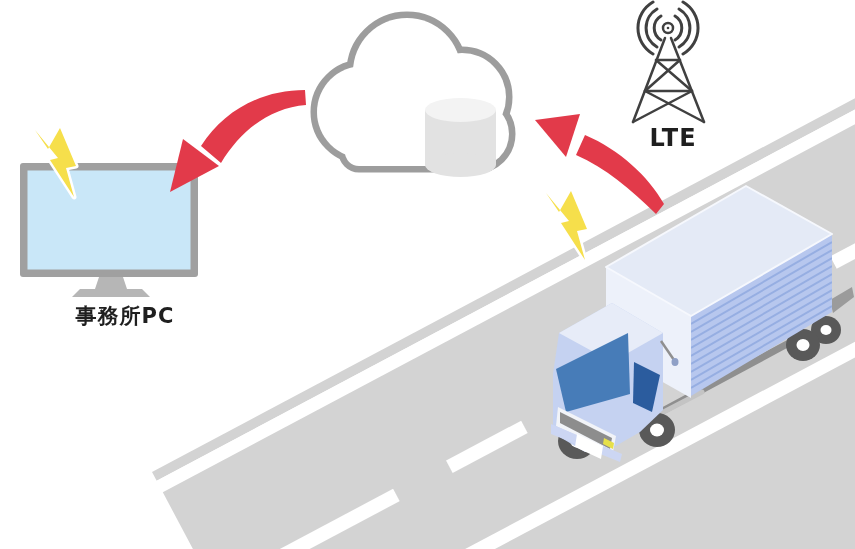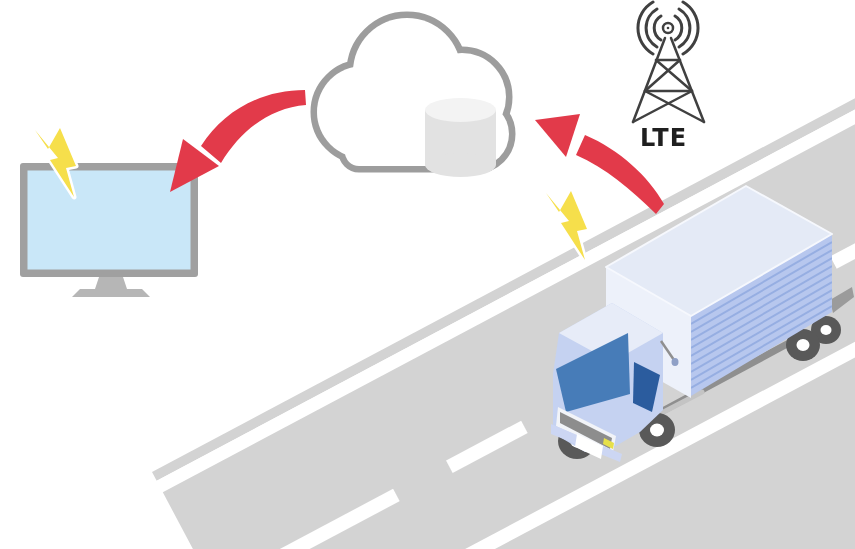--- a/index.html
+++ b/index.html
@@ -18,21 +18,21 @@
   .road-centerline{
     position:absolute;left:0;right:0;top:105px;height:14px;
     background:repeating-linear-gradient(90deg,#ffffff 0 85px,rgba(0,0,0,0) 85px 145px);
     background-position:120px 0;
   }
   .road-edge-line{height:14px;background:#ffffff;}
   .road-shoulder-near{height:211px;background:#d3d3d3;}
   
   .art{position:absolute;left:0;top:0;width:855px;height:549px;}
   
-  .lbl{position:absolute;text-align:left;font-weight:bold;color:#1f1f1f;}
+  .lbl{position:absolute;text-align:center;font-weight:bold;color:#1f1f1f;}
   .lbl-server{left:337px;top:191px;width:166px;font-size:22px;letter-spacing:1px;}
   .lbl-pc{left:40px;top:302px;width:170px;font-size:21px;letter-spacing:1px;}
   .lbl-lte{left:640px;top:124px;width:66px;font-size:24px;letter-spacing:1px;}
 </style>
 </head>
 <body>
 
 <div class="scene">
 
   <div class="road">
@@ -169,15 +169,16 @@
     <g>
       <use href="#bolt" fill="#f6df4b" stroke="#ffffff" stroke-width="5" stroke-linejoin="round"></use>
       <use href="#bolt" fill="#f6df4b"></use>
     </g>
     <g transform="translate(511,63)">
       <use href="#bolt" fill="#f6df4b" stroke="#ffffff" stroke-width="5" stroke-linejoin="round"></use>
       <use href="#bolt" fill="#f6df4b"></use>
     </g>
   </svg>
 
+  <div class="lbl lbl-pc">事務所PC</div>
   <div class="lbl lbl-lte">LTE</div>
 
 </div>
 
 </body></html>

